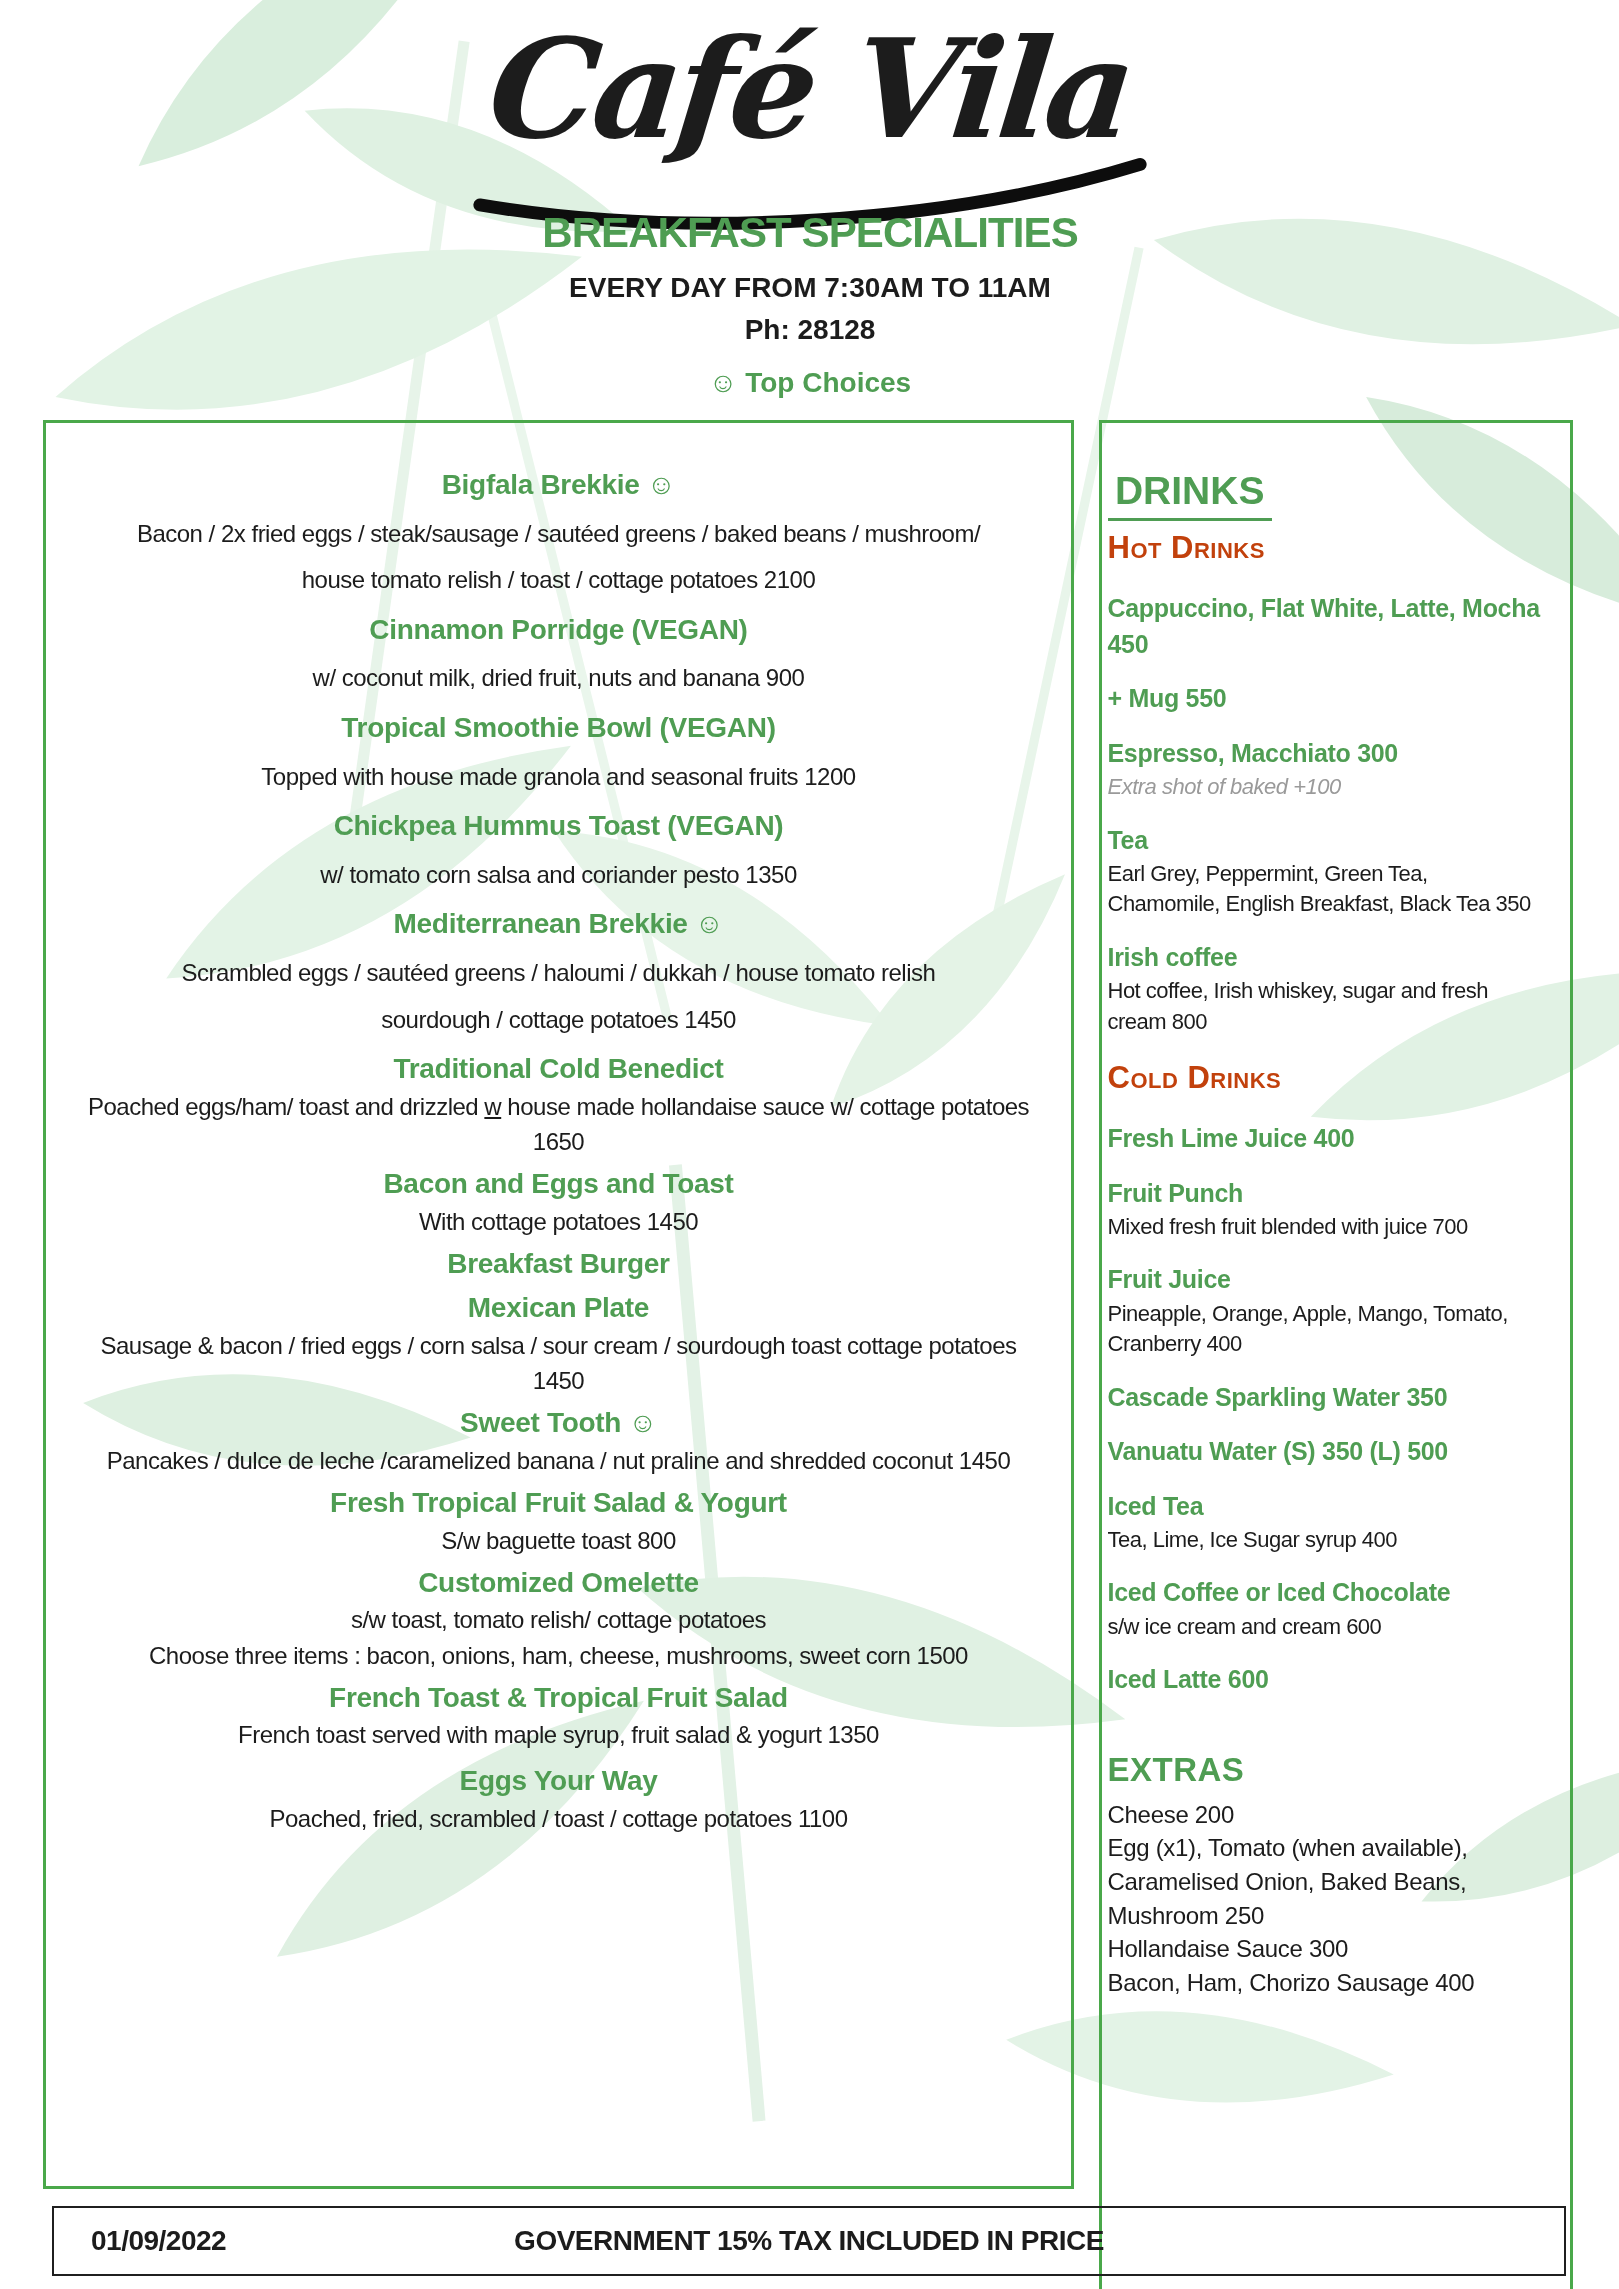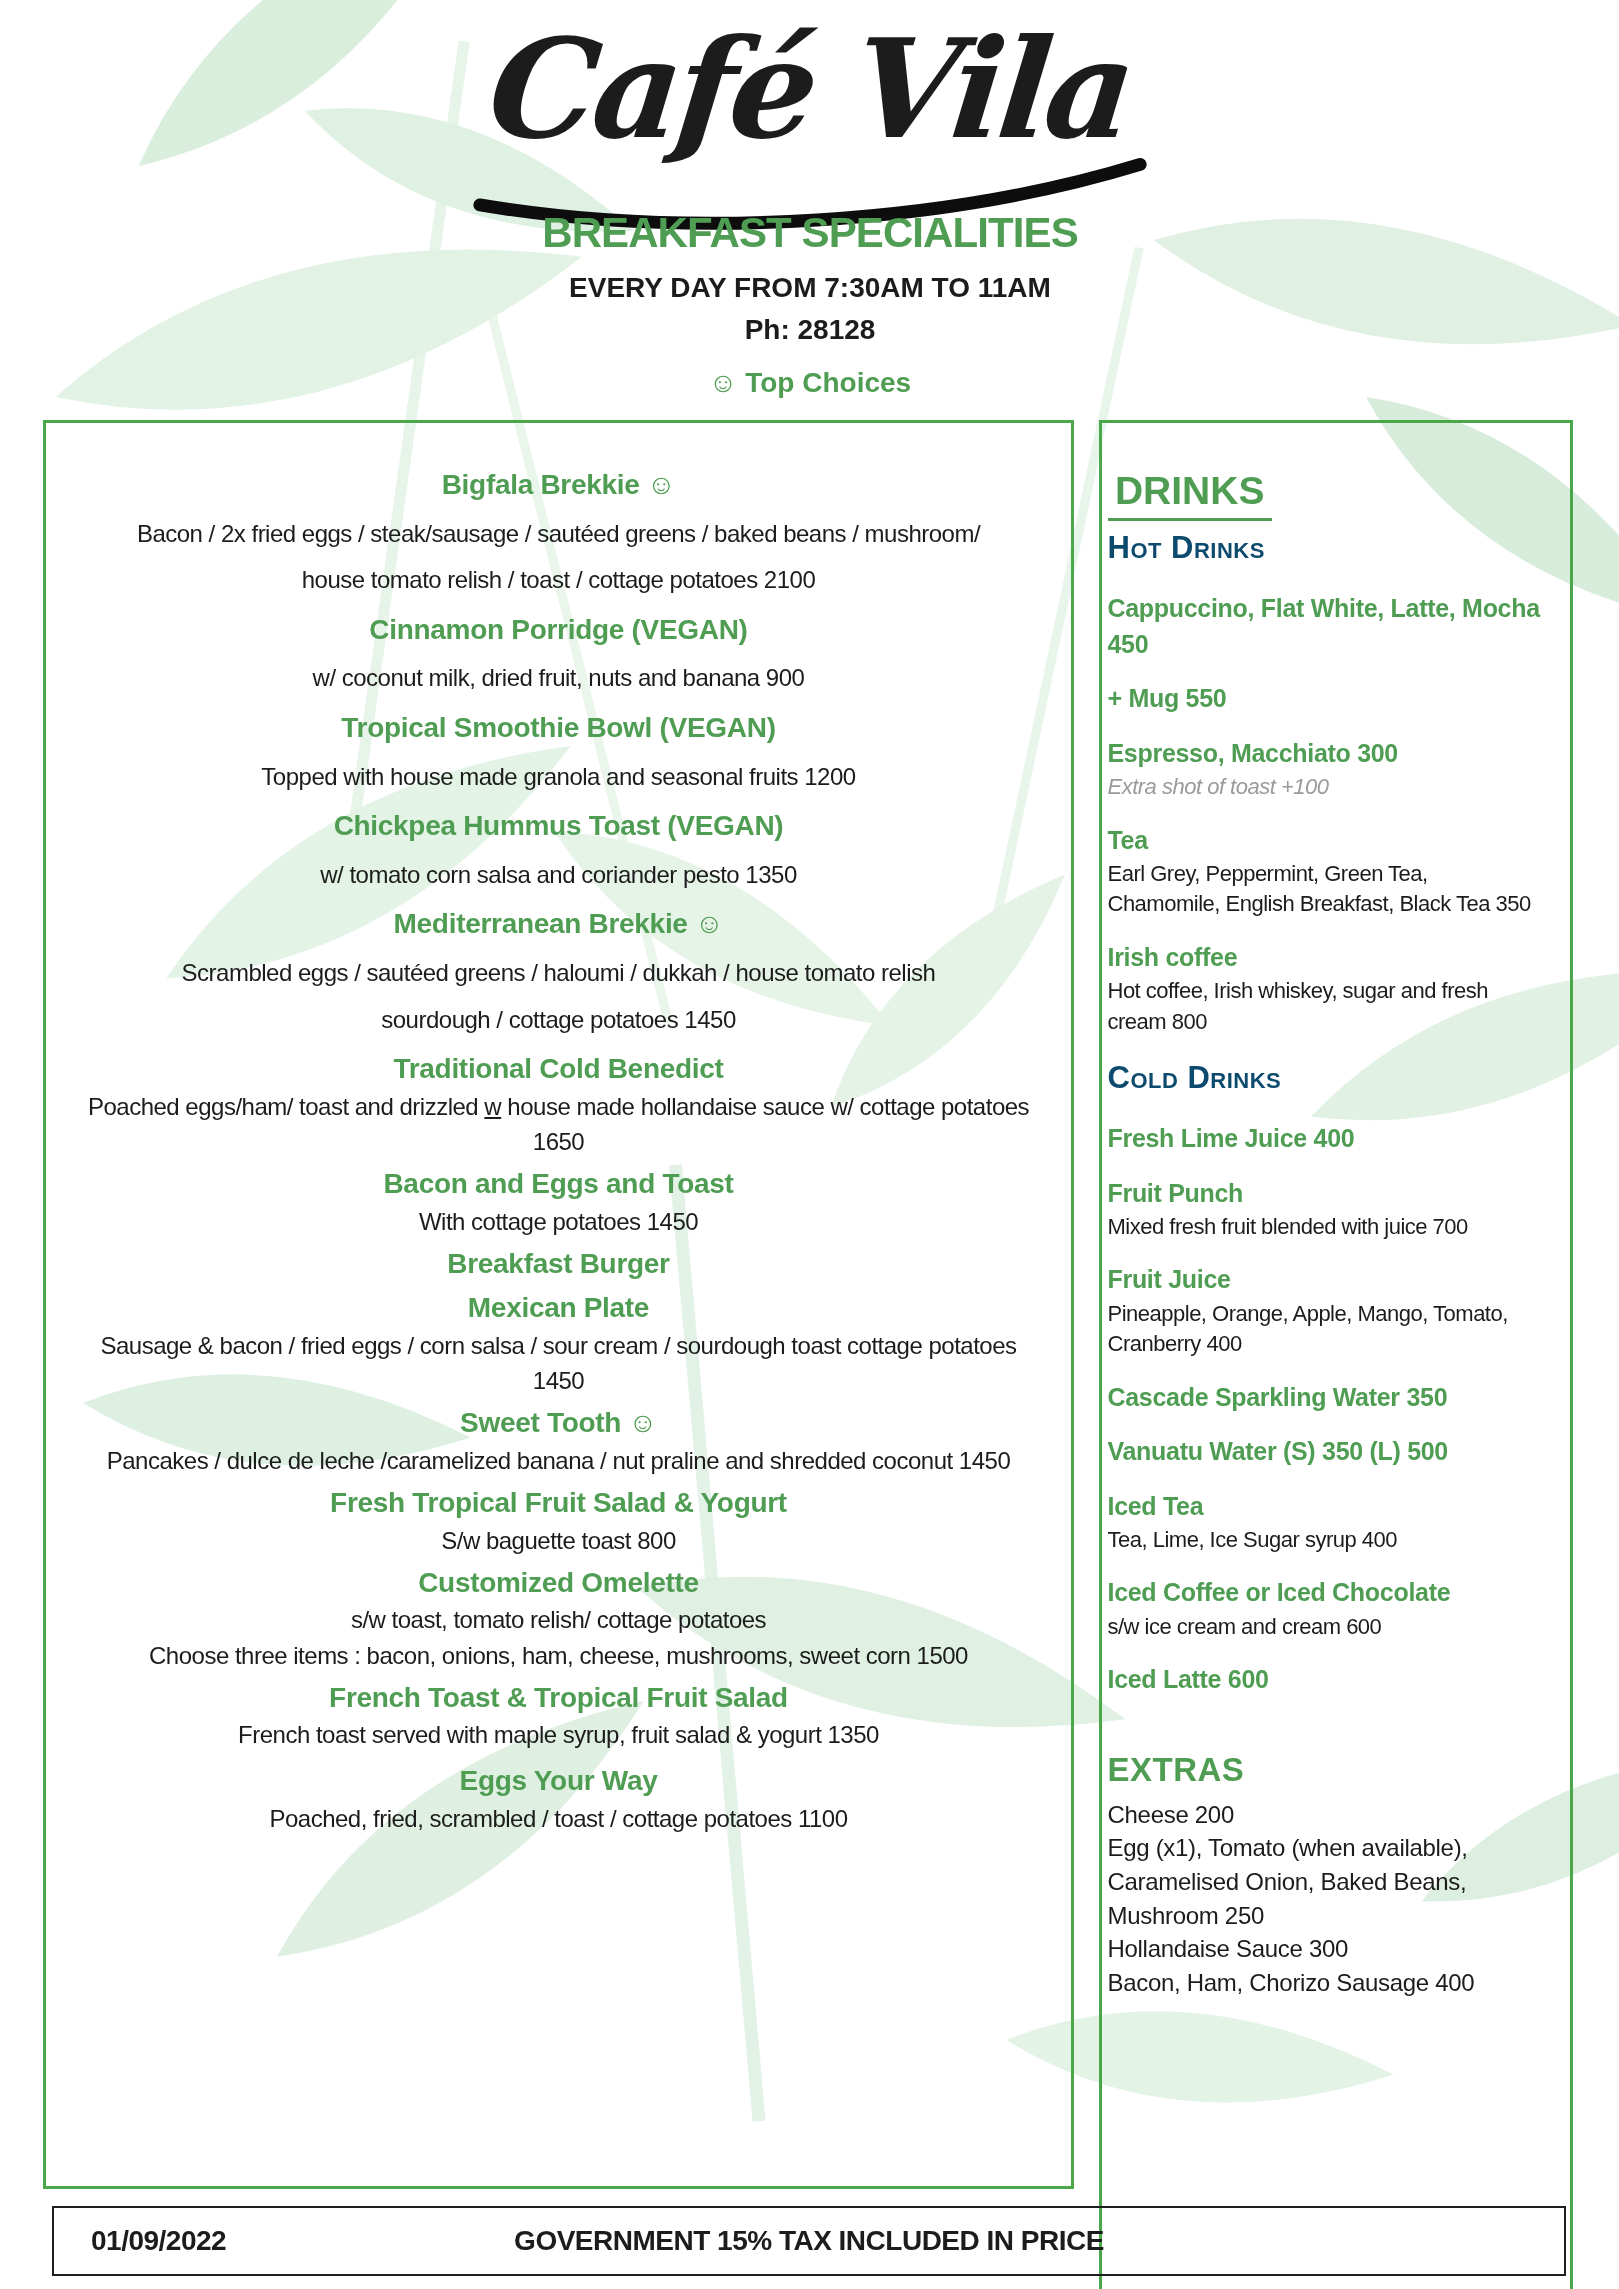--- a/index.html
+++ b/index.html
@@ -36,21 +36,21 @@
   .menu-item{margin-bottom:9.2px;}
   .item-heading{font-size:28px;font-weight:700;color:var(--green-heading);letter-spacing:-0.3px;line-height:1.25;}
   .item-desc{font-size:24px;color:var(--text);letter-spacing:-0.5px;line-height:1.25;}
   .menu-item.spaced .item-heading,.menu-item.spaced .item-desc{margin-bottom:16.6px;}
   .menu-item.tight .item-heading,.menu-item.tight .item-desc{margin-bottom:5.5px;}
   .u{text-decoration:underline;}
 
   
   .drinks-title{font-size:39px;font-weight:700;color:var(--green-heading);margin-bottom:9.2px;}
   .drinks-title span{display:inline-block;border-bottom:3.7px solid var(--green-heading);padding:0 7.4px 4.6px;}
-  .sub-section{font-size:31px;font-weight:700;color:#0c4a6e;font-variant:small-caps;letter-spacing:0.5px;margin:5.5px 0 26px;}
+  .sub-section{font-size:31px;font-weight:700;color:#c2410c;font-variant:small-caps;letter-spacing:0.5px;margin:5.5px 0 26px;}
   .cold-title{margin-top:24px;}
   .drink-entry{margin-bottom:22px;}
   .drink-head-line{font-size:25px;font-weight:700;color:var(--green-heading);letter-spacing:-0.3px;line-height:1.3;margin-bottom:3.7px;}
   .drink-sub{font-size:22px;color:var(--text);letter-spacing:-0.5px;line-height:1.3;margin-bottom:1.8px;}
   .drink-sub.italic{color:var(--muted-italic);font-style:italic;}
 
   .extras-block{margin-top:55px;}
   .extras-title{font-size:33px;font-weight:700;color:var(--green-heading);margin-bottom:9.2px;letter-spacing:0.5px;}
   .extras-line{font-size:24px;color:var(--text);letter-spacing:-0.3px;line-height:1.4;}
 
@@ -173,21 +173,21 @@
     <div id="hot-drinks">
         <div class="drink-entry">
           <div class="drink-head-line">Cappuccino, Flat White, Latte, Mocha</div>
           <div class="drink-head-line">450</div>
         </div>
         <div class="drink-entry">
           <div class="drink-head-line">+ Mug  550</div>
         </div>
         <div class="drink-entry">
           <div class="drink-head-line">Espresso, Macchiato  300</div>
-          <div class="drink-sub italic">Extra shot of toast +100</div>
+          <div class="drink-sub italic">Extra shot of baked +100</div>
         </div>
         <div class="drink-entry">
           <div class="drink-head-line">Tea</div>
           <div class="drink-sub">Earl Grey, Peppermint, Green Tea,</div>
           <div class="drink-sub">Chamomile, English Breakfast, Black Tea  350</div>
         </div>
         <div class="drink-entry">
           <div class="drink-head-line">Irish coffee</div>
           <div class="drink-sub">Hot coffee, Irish whiskey, sugar and fresh</div>
           <div class="drink-sub">cream  800</div>

